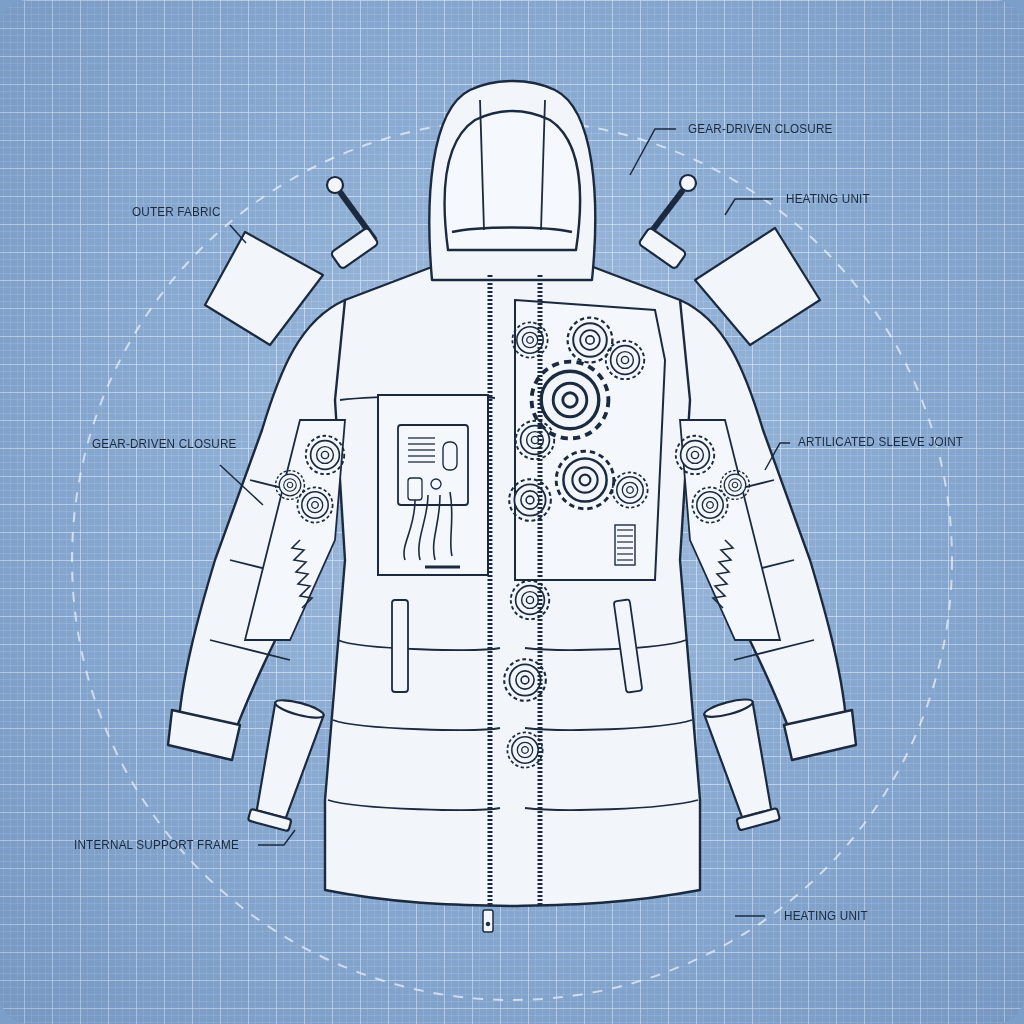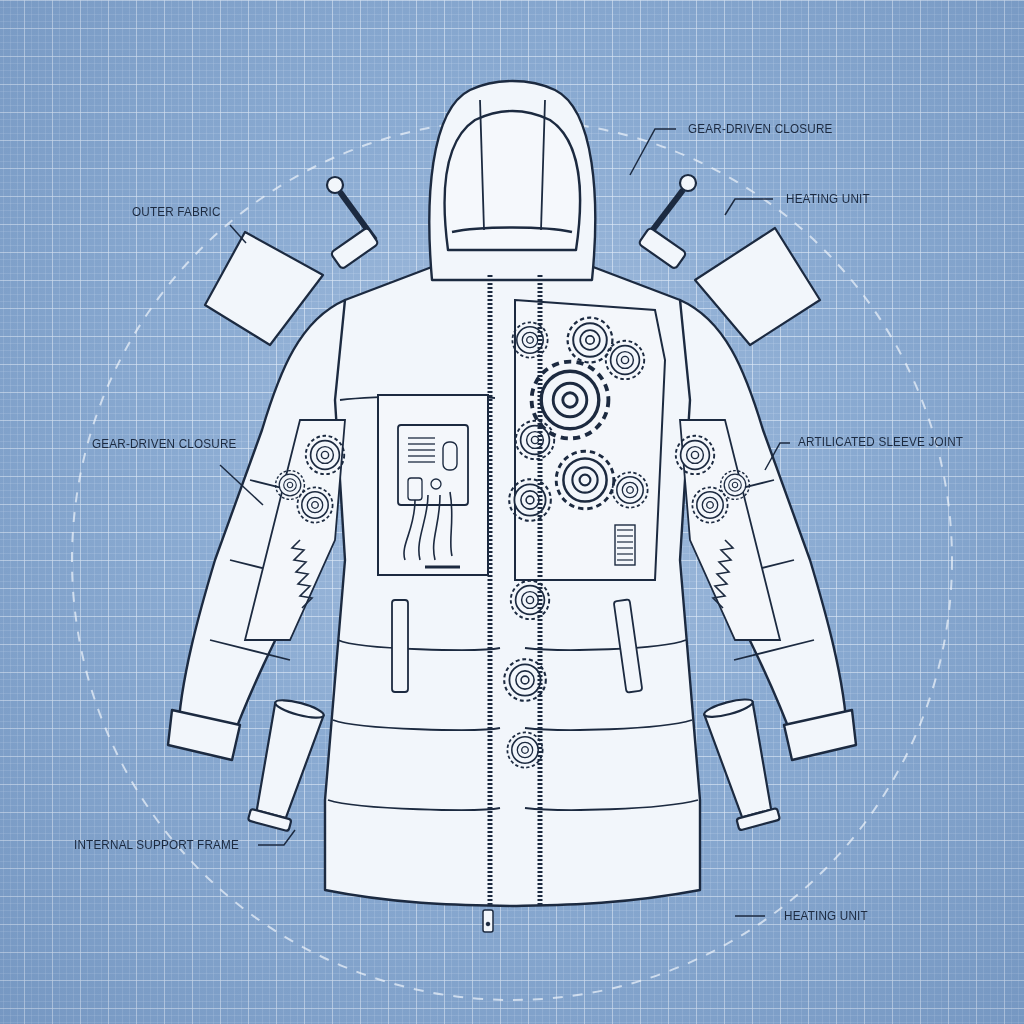--- a/index.html
+++ b/index.html
@@ -8,20 +8,21 @@
     position:relative; width:1024px; height:1024px; overflow:hidden;
     background-color:#86a7cf;
     background-image:
       radial-gradient(ellipse at 50% 45%, rgba(210,225,245,0.45) 0%, rgba(160,190,225,0.15) 45%, rgba(70,105,155,0.25) 100%),
       linear-gradient(rgba(235,243,252,0.55) 1.5px, transparent 1.5px),
       linear-gradient(90deg, rgba(235,243,252,0.55) 1.5px, transparent 1.5px),
       linear-gradient(rgba(225,236,250,0.18) 1px, transparent 1px),
       linear-gradient(90deg, rgba(225,236,250,0.18) 1px, transparent 1px);
     background-size: 1024px 1024px, 28px 28px, 28px 28px, 7px 7px, 7px 7px;
     background-position: 0 0, 24px 28px, 24px 28px, 24px 28px, 24px 28px;
+    border-radius: 28px;
   }
   svg.art { position:absolute; left:0; top:0; }
   .label {
     position:absolute; font-family:"Liberation Sans", sans-serif;
     font-size:13px; letter-spacing:0.2px; color:#1c2a40;
     text-transform:uppercase; white-space:nowrap; transform:scaleX(0.9); transform-origin:left center;
   }
 </style>
 </head>
 <body>

